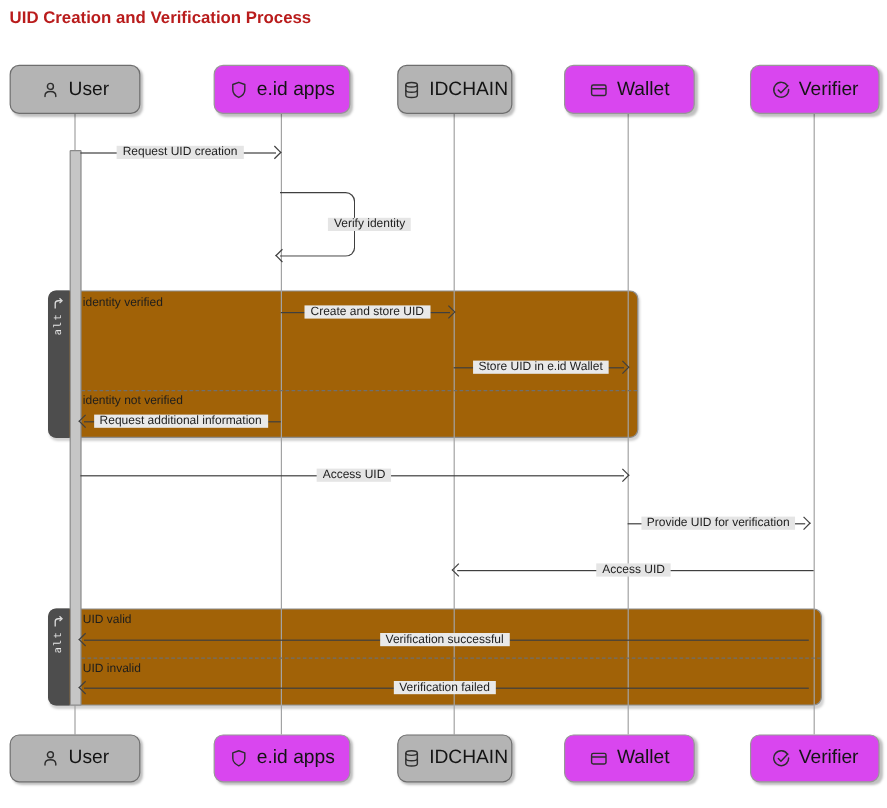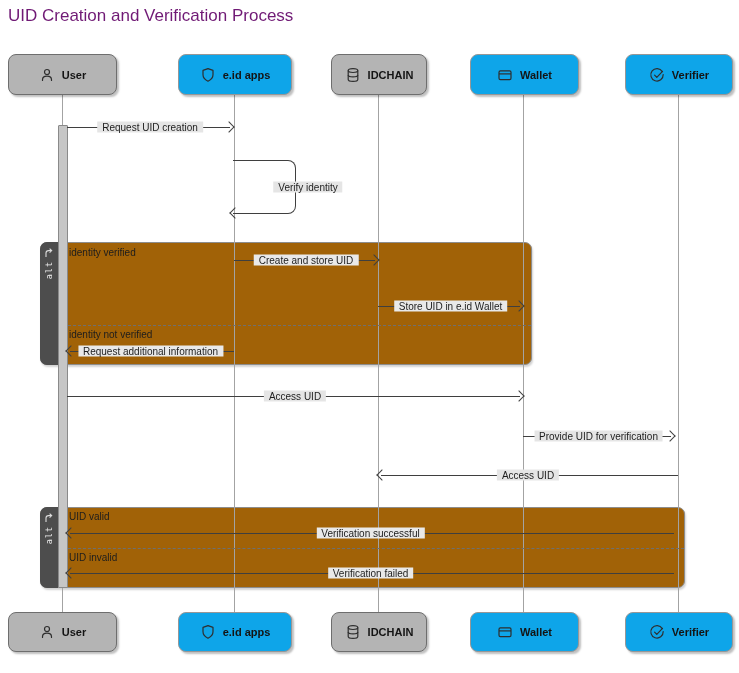--- a/index.html
+++ b/index.html
@@ -1,25 +1,25 @@
 <!DOCTYPE html>
 <html><head>
 <meta charset="utf-8">
 <style>
   html,body{margin:0;padding:0;background:#fff;}
   #stage{position:relative;width:739px;height:673px;background:#ffffff;overflow:hidden;
          font-family:"Liberation Sans",sans-serif;color:#1d1d1d;}
-  .title{position:absolute;left:8px;top:6px;font-size:17px;font-weight:normal;color:#701a75;}
+  .title{position:absolute;left:8px;top:6px;font-size:14px;font-weight:bold;color:#b91c1c;}
 
   
   .actor{position:absolute;display:flex;align-items:center;justify-content:center;gap:7px;
-         background:#0ea5e9;border:1px solid #979797;border-radius:8px;
+         background:#d946ef;border:1px solid #979797;border-radius:8px;
          box-shadow:2px 2px 2px rgba(0,0,0,.25);z-index:4;}
   .actor.emph{background:#b4b4b4;border-color:#6e6e6e;}
-  .actor .alabel{font-size:11px;font-weight:700;color:#141414;white-space:nowrap;}
+  .actor .alabel{font-size:16px;font-weight:400;color:#141414;white-space:nowrap;}
   .actor svg{flex:0 0 auto;}
 
   
   .lifeline{position:absolute;width:0;border-left:1px solid #a3a3a3;z-index:2;}
   .activation{position:absolute;background:#c6c6c6;border:1px solid #8a8a8a;border-radius:1px;z-index:3;}
 
   
   .altbox{position:absolute;background:#a16207;border:1px solid #8d8d8d;border-radius:7px;
           box-shadow:1px 2px 2px rgba(0,0,0,.18);}
   .altstrip{position:absolute;left:-1px;top:-1px;bottom:-1px;width:18px;background:#4d4d4d;

